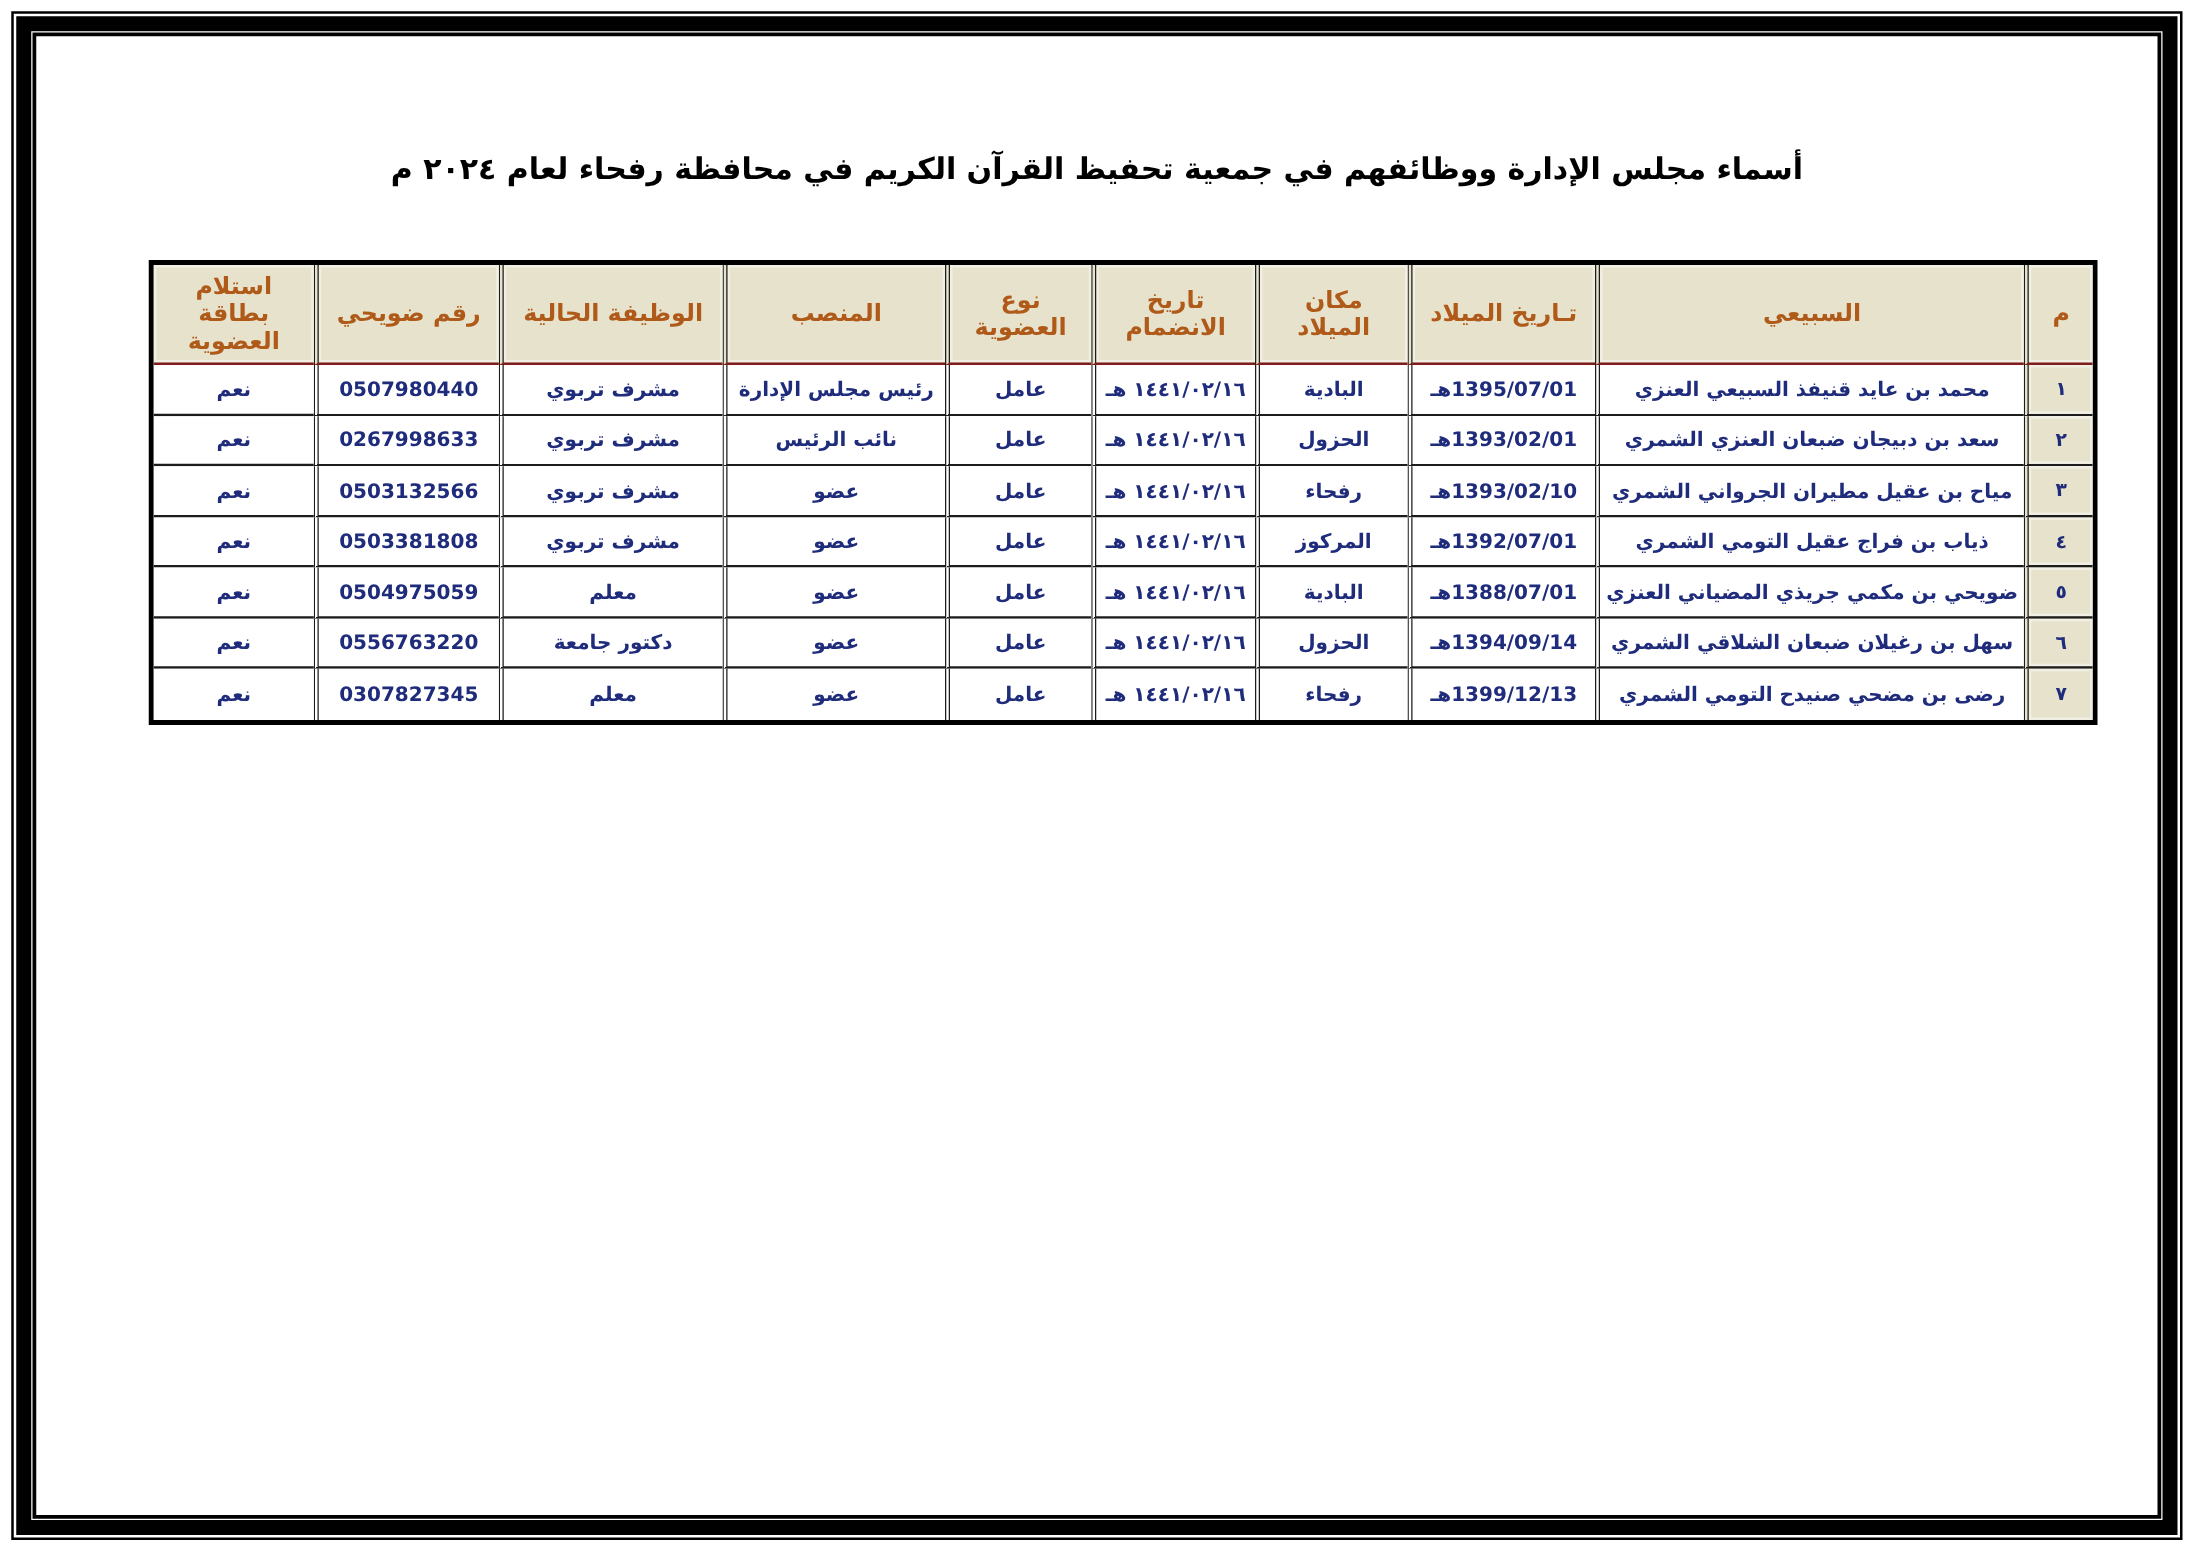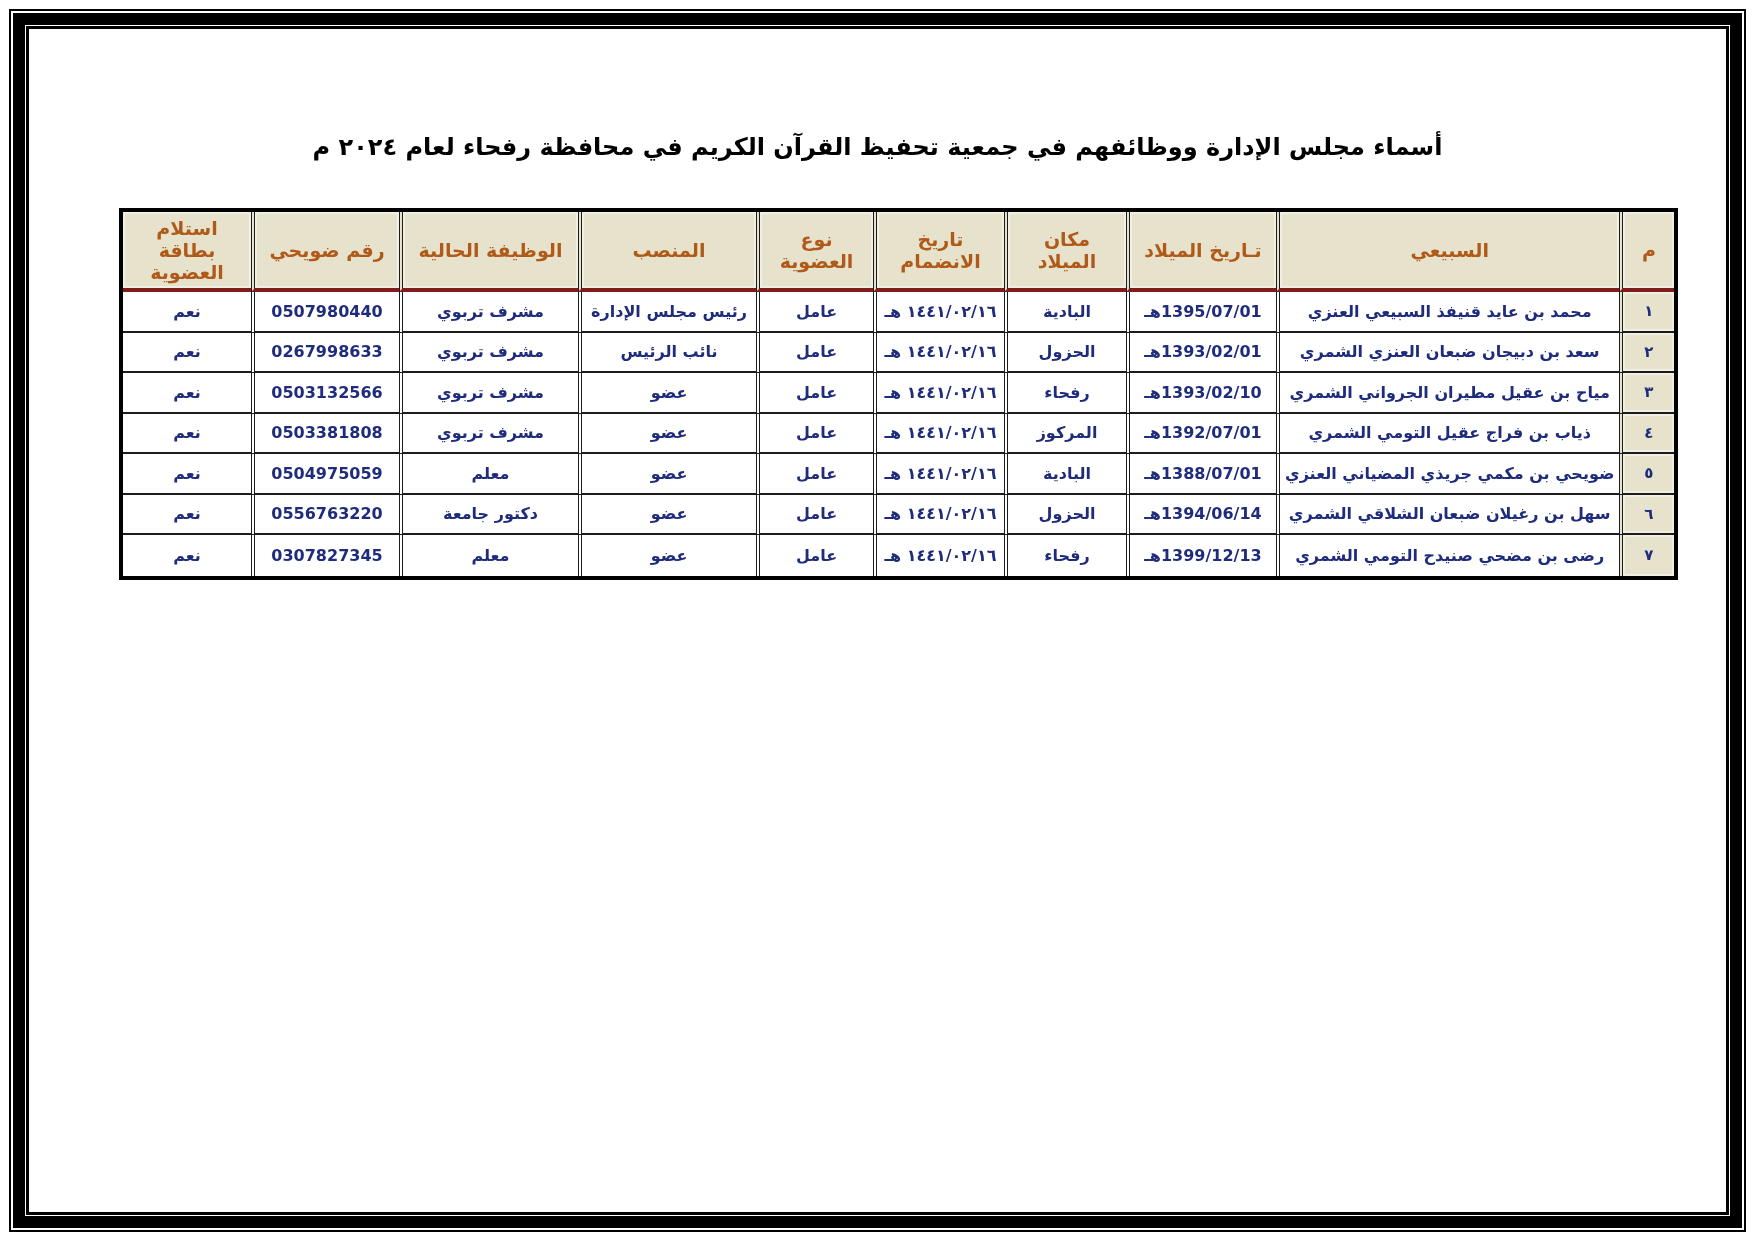--- a/index.html
+++ b/index.html
@@ -22,21 +22,21 @@
     left: 2px; top: 2px; right: 2px; bottom: 2px;
     border: 12px solid #000;
   }
   .frame-inner {
     position: absolute;
     left: 1px; top: 1px; right: 1px; bottom: 1px;
     border: 3px solid #000;
   }
   .title {
     position: absolute;
-    top: 133px;
+    top: 121px;
     left: 0;
     width: 100%;
     text-align: center;
     direction: rtl;
     font-size: 24px;
     font-weight: bold;
     color: #000000;
     letter-spacing: 0px;
   }
   .table-wrap {
@@ -63,21 +63,21 @@
   }
   table.board th:last-child, table.board td:last-child { border-left: none; }
   table.board tbody tr:last-child td { border-bottom: none; }
   table.board thead tr { height: 80px; }
   table.board tbody tr { height: 40.5px; }
   table.board th {
     background: #e6e2cc;
     color: #b05a1a;
     font-weight: bold;
     font-size: 19px;
-    border-bottom: 4px solid #7f1d1d;
+    border-bottom: 2px solid #7f1d1d;
     box-shadow: inset 0 0 0 2px rgba(255,255,255,0.45);
   }
   table.board td {
     background: #ffffff;
     color: #1f2c7c;
     font-weight: bold;
     font-size: 16px;
     white-space: nowrap;
   }
   table.board td.num-cell {
@@ -184,21 +184,21 @@
             <td>١٤٤١/٠٢/١٦ هـ</td>
             <td>عامل</td>
             <td>عضو</td>
             <td>معلم</td>
             <td>0504975059</td>
             <td>نعم</td>
           </tr>
           <tr>
             <td class="num-cell">٦</td>
             <td>سهل بن رغيلان ضبعان الشلاقي الشمري</td>
-            <td>1394/06/14هـ</td>
+            <td>1394/09/14هـ</td>
             <td>الحزول</td>
             <td>١٤٤١/٠٢/١٦ هـ</td>
             <td>عامل</td>
             <td>عضو</td>
             <td>دكتور جامعة</td>
             <td>0556763220</td>
             <td>نعم</td>
           </tr>
           <tr>
             <td class="num-cell">٧</td>

